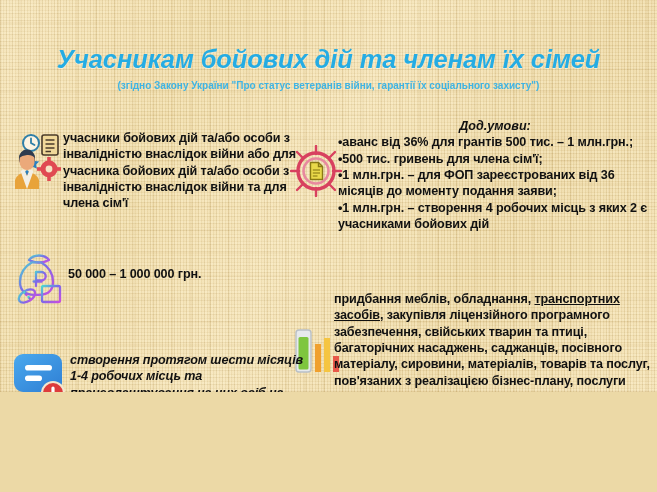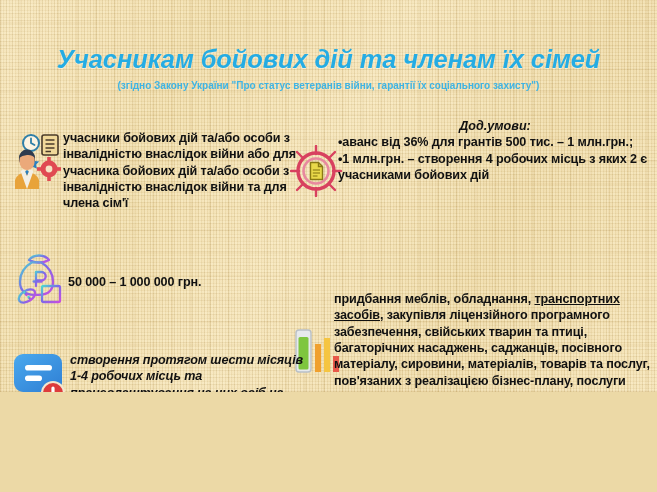--- a/index.html
+++ b/index.html
@@ -104,21 +104,21 @@
     font-weight: bold;
     color: #111111;
     text-align: center;
     line-height: 1.3;
     font-style: italic;
   }
 
   
   #block-veterans      { top: 130px; left: 63px;  width: 248px; }
   #block-conditions    { top: 118px; left: 338px; width: 314px; }
-  #block-amount        { top: 266px; left: 68px;  width: 240px; margin-top: 8px; }
+  #block-amount        { top: 266px; left: 68px;  width: 240px; }
   #block-purposes      { top: 291px; left: 334px; width: 320px; }
   #block-jobs          { top: 352px; left: 70px;  width: 245px; font-style: italic; }
 
   #block-amount .body-text { font-size: 12.6px; }
 
   
   .icon { position: absolute; }
 
   #icon-veterans   { top: 133px; left: 12px; width: 52px; height: 56px; }
   #icon-target     { top: 145px; left: 290px; width: 52px; height: 52px; }
@@ -199,20 +199,22 @@
         <line x1="22.8" y1="28" x2="30" y2="28"></line>
         <line x1="22.8" y1="31" x2="27.5" y2="31"></line>
       </g>
     </svg>
   </div>
 
   <div class="block" id="block-conditions">
     <div class="col-title">Дод.умови:</div>
     <div class="body-text">
       <div>•аванс від 36% для грантів 500 тис. – 1 млн.грн.;</div>
+      <div>•500 тис. гривень для члена сім'ї;</div>
+      <div>•1 млн.грн.  – для ФОП зареєстрованих від 36 місяців до моменту подання заяви;</div>
       <div>•1 млн.грн. – створення 4 робочих місць з яких 2 є учасниками бойових дій</div>
     </div>
   </div>
 
   <div class="icon" id="icon-money">
     <svg viewBox="0 0 52 56">
       <defs>
         <linearGradient id="gradMoney" x1="0" y1="0" x2="1" y2="1">
           <stop offset="0%" stop-color="#4ad9d0"></stop>
           <stop offset="45%" stop-color="#7b6ae8"></stop>

